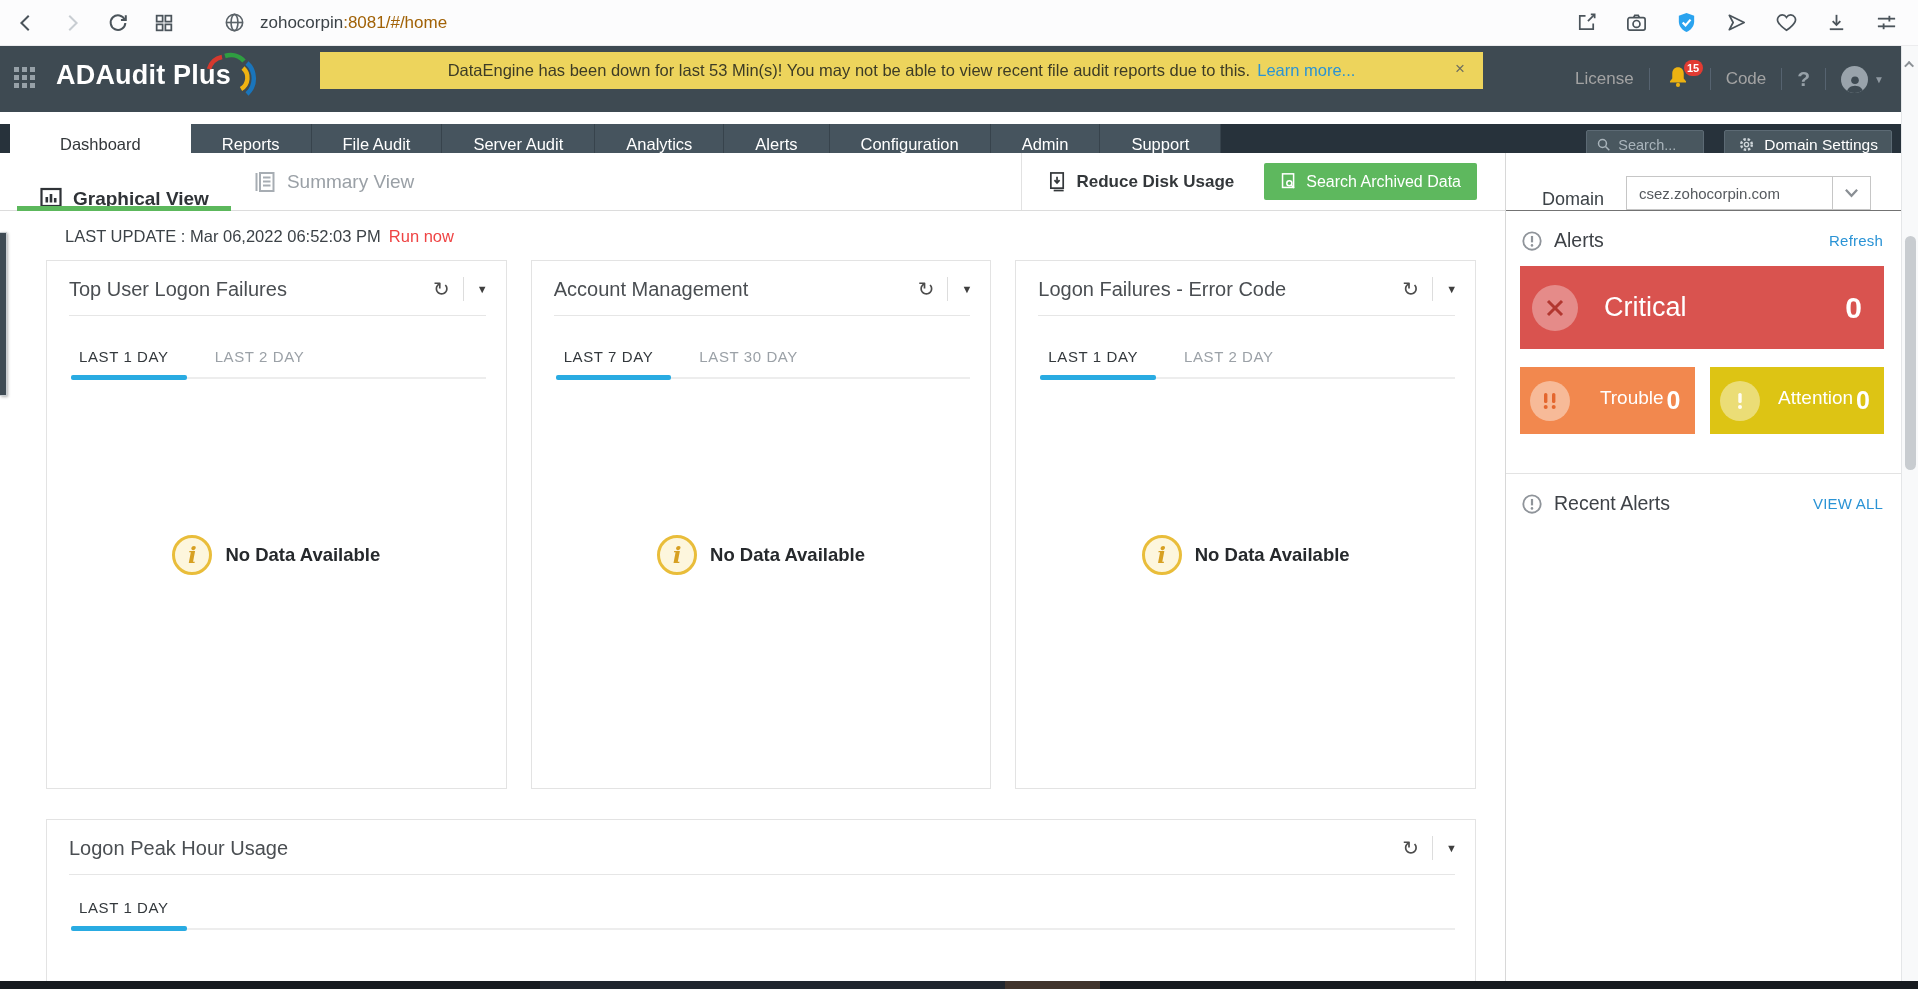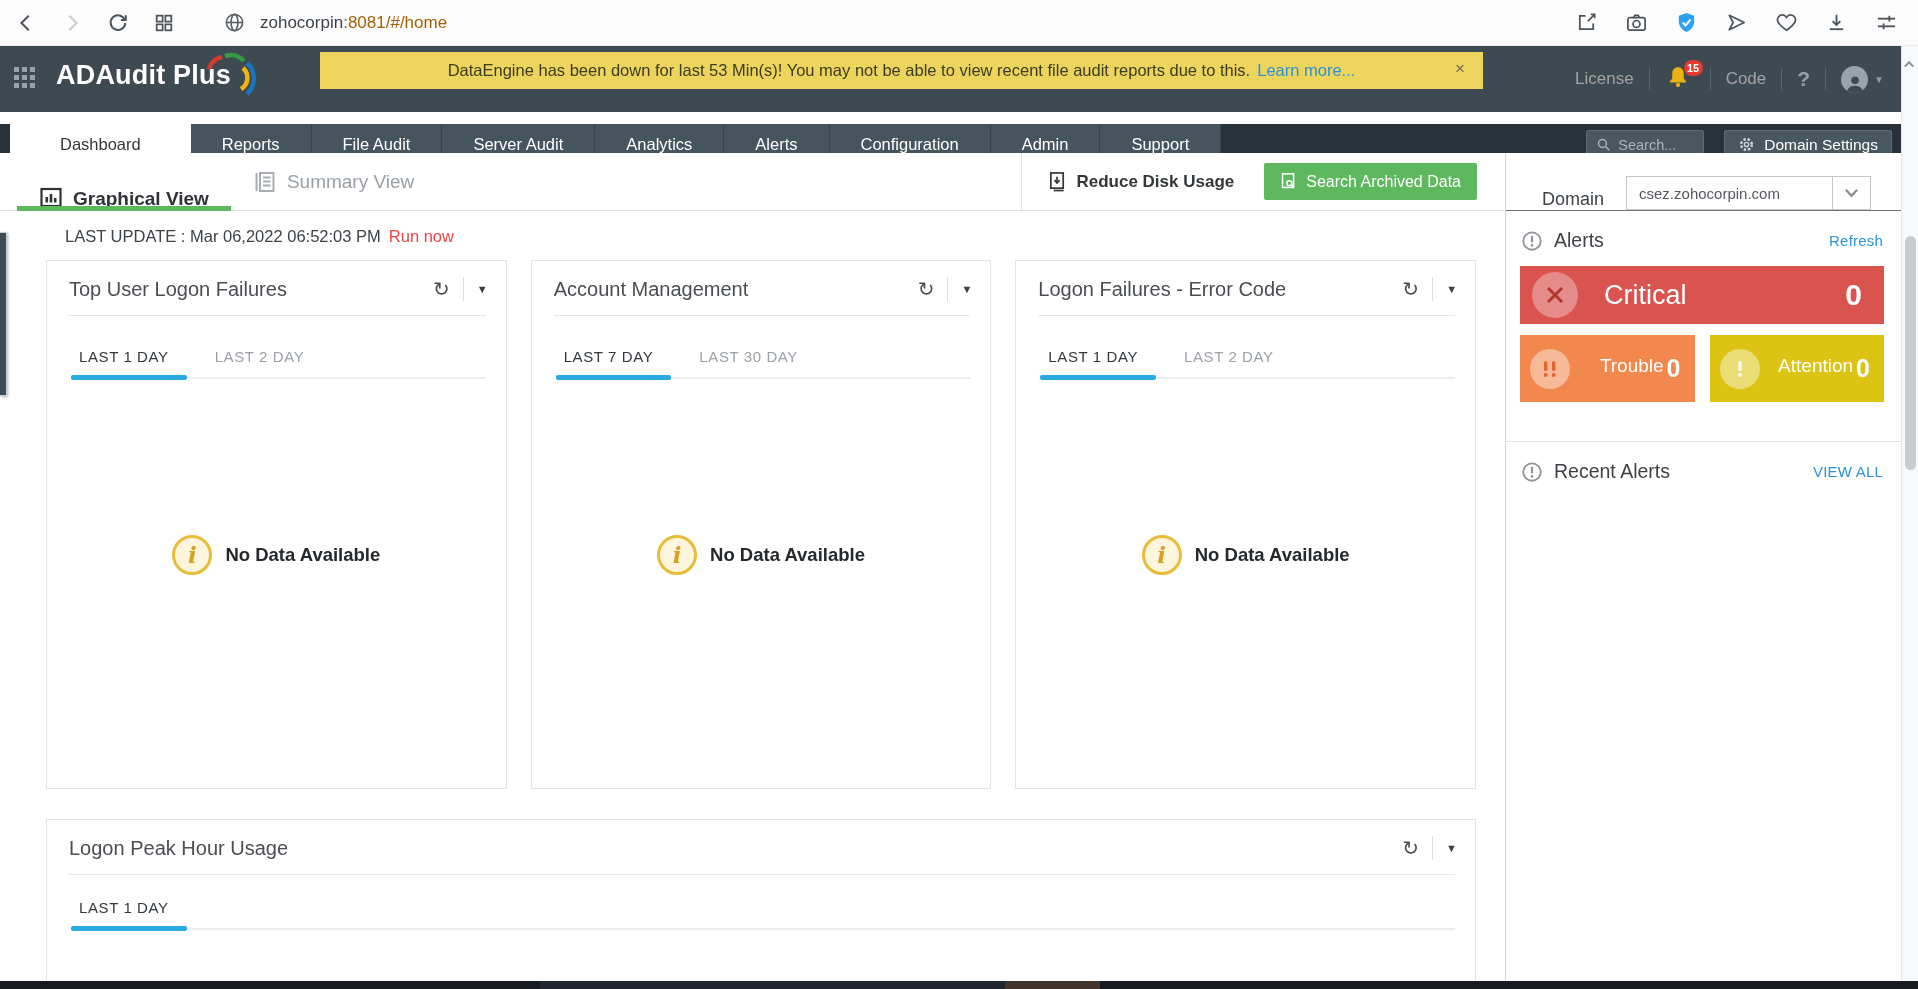--- a/index.html
+++ b/index.html
@@ -102,21 +102,21 @@
   
   .sidebar-col { width:396px; flex:0 0 396px; border-left:1px solid #d8d8d8; display:flex; flex-direction:column; background:#fff; }
   .domain-row { height:58px; border-bottom:1px solid #737373; display:flex; align-items:flex-end; padding:0 30px 0 36px; gap:22px; }
   .domain-label { font-size:18px; color:#3c4247; }
   .domain-select { flex:1; height:34px; border:1px solid #c6c6c6; display:flex; align-items:center; background:#fff; cursor:pointer; }
   .domain-value { flex:1; padding:0 12px; font-size:15px; color:#55595e; white-space:nowrap; overflow:hidden; }
   .domain-chevron { width:38px; align-self:stretch; border-left:1px solid #c6c6c6; display:flex; align-items:center; justify-content:center; }
   .side-header { display:flex; align-items:center; gap:11px; padding:18px 18px 12px 15px; }
   .side-title { font-size:19.5px; color:#3e4247; }
   .side-link { margin-left:auto; color:#2a93d5; font-size:15px; cursor:pointer; letter-spacing:.2px; }
-  .critical-banner { margin:2px 17px 0 14px; height:58px; background:#d9534f; display:flex; align-items:center;
+  .critical-banner { margin:2px 17px 7px 14px; height:83px; background:#d9534f; display:flex; align-items:center;
     padding:0 22px 0 12px; gap:26px; cursor:pointer; }
   .crit-circle { width:46px; height:46px; border-radius:50%; background:rgba(255,255,255,.33);
     display:flex; align-items:center; justify-content:center; }
   .crit-label { font-size:27px; color:#fff; }
   .crit-count { margin-left:auto; font-size:30px; font-weight:bold; color:#fff; }
   .tiles { display:flex; gap:15px; margin:11px 17px 0 14px; }
   .tile { flex:1; height:67px; display:flex; align-items:center; padding:0 14px 0 10px; color:#fff; cursor:pointer; }
   .tile.trouble { background:#f2884e; }
   .tile.attention { background:#ddc414; }
   .tile-circle { width:40px; height:40px; border-radius:50%; background:rgba(255,255,255,.42);

